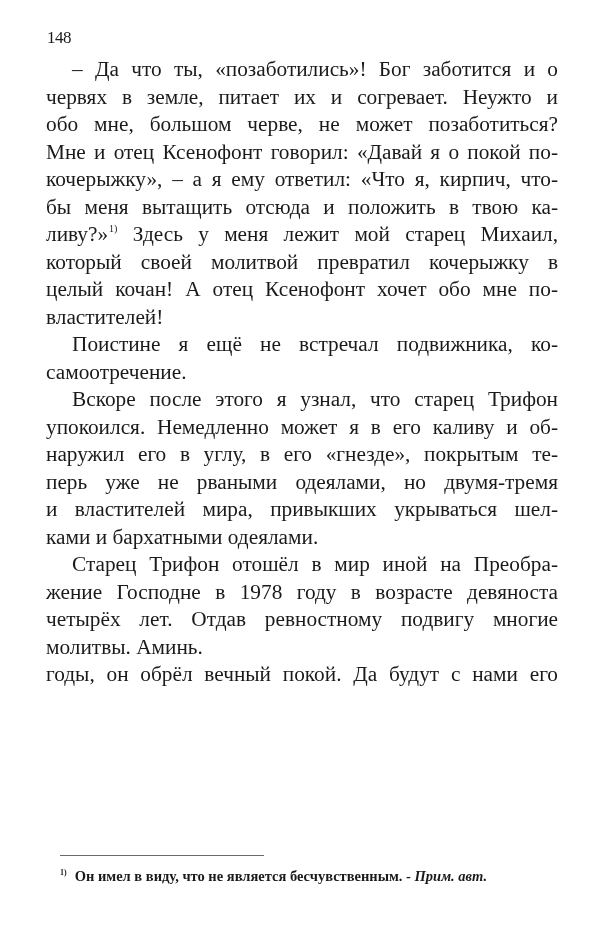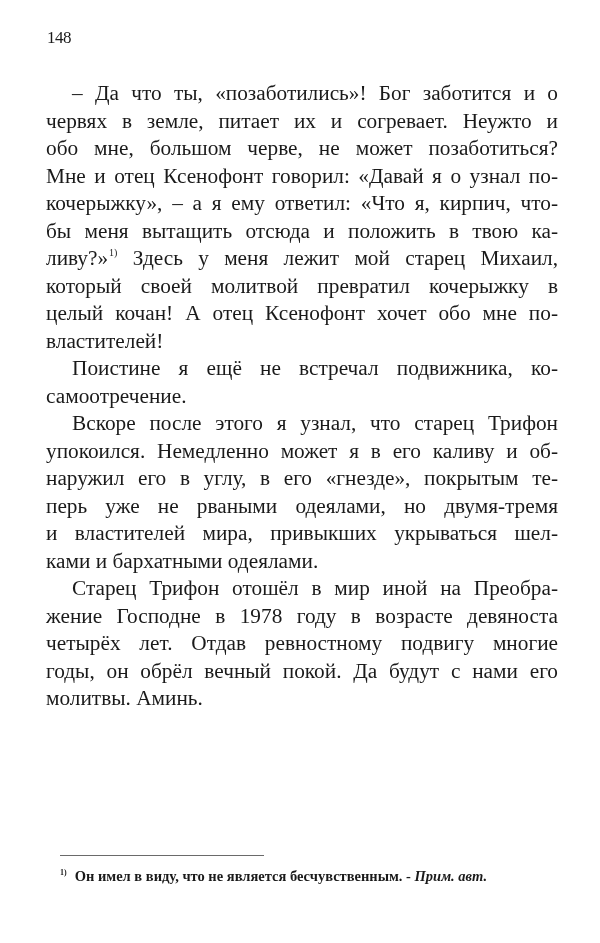--- a/index.html
+++ b/index.html
@@ -1,52 +1,52 @@
 <!DOCTYPE html>
 <html><head>
 <meta charset="utf-8">
 <style>
   html, body { margin: 0; padding: 0; background: #ffffff; }
   body { width: 600px; height: 943px; position: relative; overflow: hidden; color: #1a1a1a; font-family: "Liberation Serif", "DejaVu Serif", serif; }
   .page-number { position: absolute; left: 47px; top: 28px; font-size: 17px; letter-spacing: -0.5px; }
-  .body-text { position: absolute; left: 46px; top: 80px; width: 512px; }
+  .body-text { position: absolute; left: 46px; top: 56px; width: 512px; }
   .line { font-size: 21.3px; line-height: 27.5px; height: 27.5px; white-space: nowrap; text-align: justify; text-align-last: justify; }
   .line.last { text-align-last: left; }
   .line.indent { padding-left: 26px; }
   sup.fnref { font-size: 10px; vertical-align: 9px; line-height: 0; margin-left: 1px; }
   .footnote-rule { position: absolute; left: 60px; top: 855px; width: 204px; height: 1px; background: #6a6a6a; }
   .footnote { position: absolute; left: 60px; top: 868px; font-size: 14.5px; white-space: nowrap; font-weight: bold; }
   .footnote .mark { font-size: 8px; vertical-align: 6px; margin-right: 8px; }
   .footnote i { font-style: italic; }
 </style>
 </head>
 <body>
 
 <div class="page-number">148</div>
 
 <div class="body-text">
   <div class="line indent">– Да что ты, «позаботились»! Бог заботится и о</div>
   <div class="line">червях в земле, питает их и согревает. Неужто и</div>
   <div class="line">обо мне, большом черве, не может позаботиться?</div>
-  <div class="line">Мне и отец Ксенофонт говорил: «Давай я о узнал по-</div>
+  <div class="line">Мне и отец Ксенофонт говорил: «Давай я о покой по-</div>
   <div class="line">кочерыжку», – а я ему ответил: «Что я, кирпич, что-</div>
   <div class="line">бы меня вытащить отсюда и положить в твою ка-</div>
   <div class="line"><span>ливу?»</span><sup class="fnref">1)</sup><span> Здесь у меня лежит мой старец Михаил,</span></div>
   <div class="line">который своей молитвой превратил кочерыжку в</div>
   <div class="line">целый кочан! А отец Ксенофонт хочет обо мне по-</div>
   <div class="line last">властителей!</div>
   <div class="line indent">Поистине я ещё не встречал подвижника, ко-</div>
   <div class="line last">самоотречение.</div>
   <div class="line indent">Вскоре после этого я узнал, что старец Трифон</div>
   <div class="line">упокоился. Немедленно может я в его каливу и об-</div>
   <div class="line">наружил его в углу, в его «гнезде», покрытым те-</div>
   <div class="line">перь уже не рваными одеялами, но двумя-тремя</div>
   <div class="line">и властителей мира, привыкших укрываться шел-</div>
   <div class="line last">ками и бархатными одеялами.</div>
   <div class="line indent">Старец Трифон отошёл в мир иной на Преобра-</div>
   <div class="line">жение Господне в 1978 году в возрасте девяноста</div>
   <div class="line">четырёх лет. Отдав ревностному подвигу многие</div>
+  <div class="line last">молитвы. Аминь.</div>
   <div class="line">годы, он обрёл вечный покой. Да будут с нами его</div>
-  <div class="line last">молитвы. Аминь.</div>
 </div>
 
 <div class="footnote-rule"></div>
 <div class="footnote"><span class="mark">1)</span><span>Он имел в виду, что не является бесчувственным. - </span><i>Прим. авт.</i></div>
 
 </body></html>

